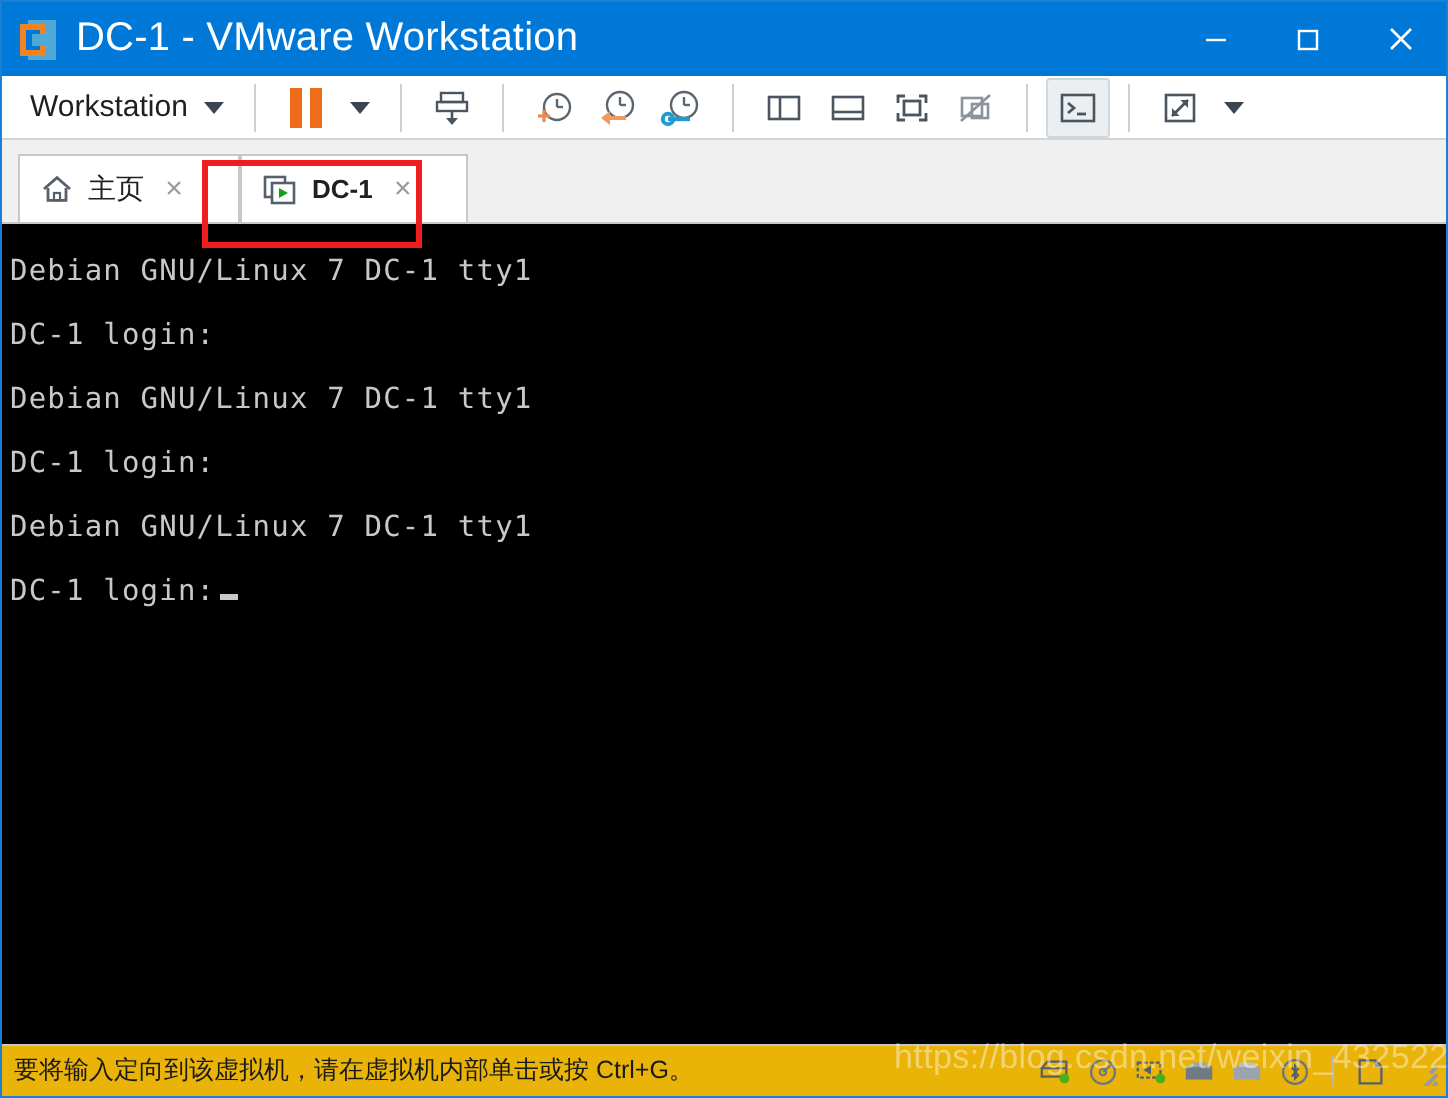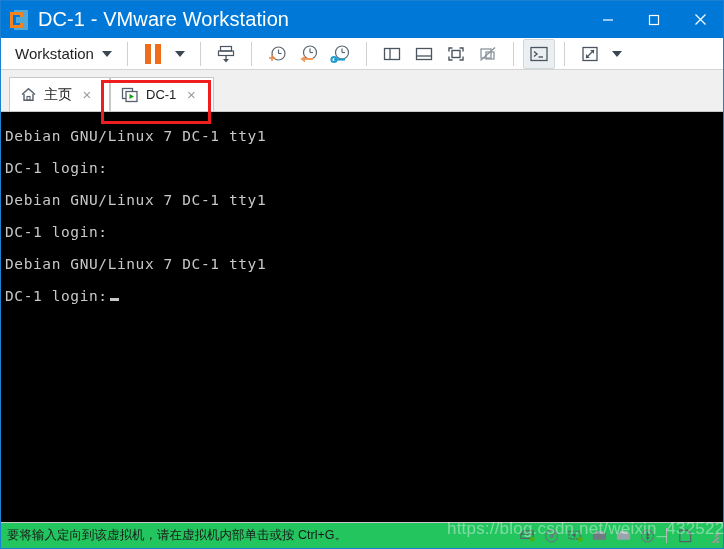--- a/index.html
+++ b/index.html
@@ -129,34 +129,34 @@
     align-items: flex-end;
     flex: 0 0 auto;
     padding-left: 8px;
     box-sizing: border-box;
     position: relative;
   }
   .tab {
     height: 34px;
     display: flex;
     align-items: center;
-    padding: 0 15px 0 10px;
+    padding: 0 25px 0 10px;
     background: #ffffff;
     border: 1px solid #c8c8c8;
     border-bottom: none;
     box-sizing: border-box;
     position: relative;
   }
   .tab .tab-label {
     font-size: 14px;
     color: #202020;
     margin: 0 8px 0 7px;
     white-space: nowrap;
   }
-  .tab.vm .tab-label { font-weight: normal; font-size: 13px; }
+  .tab.vm .tab-label { font-weight: bold; font-size: 13px; }
   .tab-close {
     color: #9a9a9a;
     font-size: 15px;
     line-height: 1;
     width: 14px; text-align: center;
   }
   .tab-highlight {
     position: absolute;
     left: 100px; top: 79px;
     width: 110px; height: 44px;
@@ -187,21 +187,21 @@
     display: inline-block;
     width: 9px;
     border-bottom: 3px solid #c8c8c8;
     vertical-align: baseline;
     margin-left: 2px;
   }
 
   
   .statusbar {
     height: 26px;
-    background: #22c55e;
+    background: #eab308;
     border-top: 1px solid #c8c8c8;
     display: flex;
     align-items: center;
     flex: 0 0 auto;
     padding: 0 4px 0 6px;
     box-sizing: border-box;
     position: relative;
     text-align: right;
   }
   .status-text {

